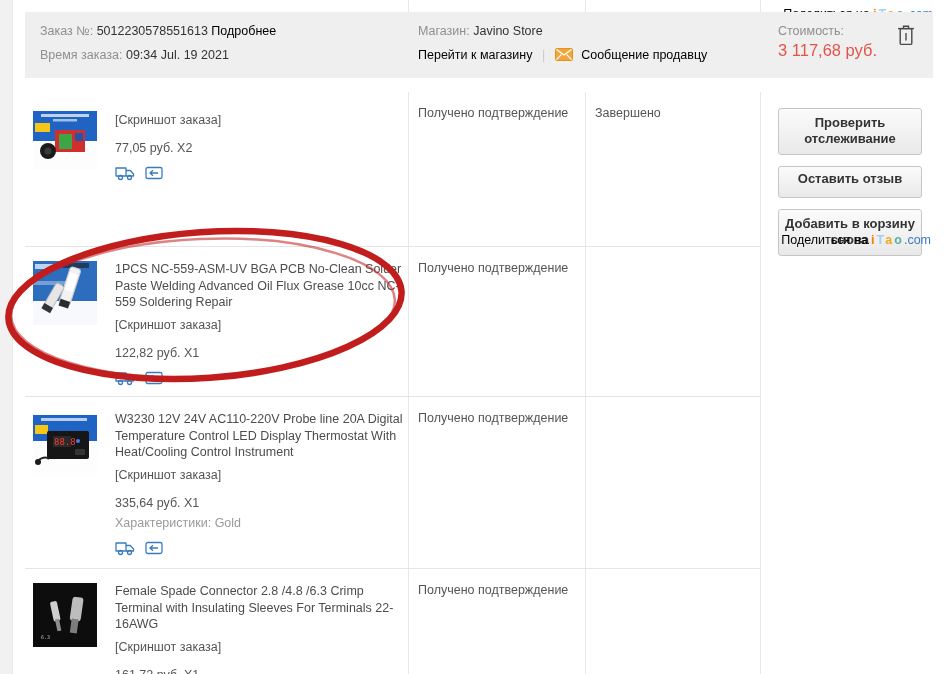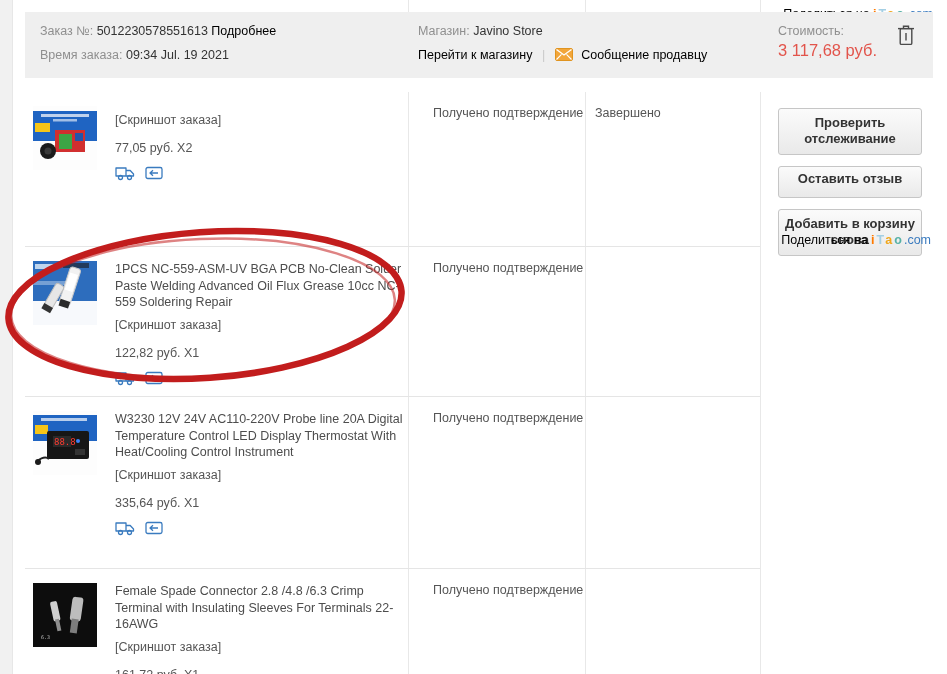--- a/index.html
+++ b/index.html
@@ -52,21 +52,21 @@
   .item-row.bordered { border-top: 1px solid #e5e5e5; }
   .product-cell { position: absolute; left: 8px; top: 14px; display: flex; width: 372px; }
   .thumb { width: 64px; height: 64px; flex: 0 0 64px; cursor: pointer; }
   .p-info { margin-left: 18px; width: 296px; }
   .p-title { color: #4d4d4d; line-height: 16.5px; cursor: pointer; }
   .p-screenshot { display: inline-block; margin-top: 7px; color: #555; cursor: pointer; text-align: right; }
   .p-price { margin-top: 14px; color: #555; }
   .p-attrs { margin-top: 6px; color: #9a9a9a; }
   .p-icons { margin-top: 10px; }
   .p-icons svg { margin-right: 7px; cursor: pointer; }
-  .status-1 { position: absolute; left: 393px; top: 14px; width: 160px; color: #555; margin-left: 15px; }
+  .status-1 { position: absolute; left: 393px; top: 14px; width: 160px; color: #555; }
   .status-2 { position: absolute; left: 570px; top: 14px; width: 158px; color: #555; }
 
   
   .actions { position: absolute; left: 753px; top: 16px; width: 146px; }
   .btn {
     display: block; width: 144px; margin-bottom: 11px; padding: 4px 6px 10px;
     background: linear-gradient(#fbfbfb, #e9e9e9);
     border: 1px solid #c6c6c6; border-radius: 3px;
     font-family: inherit; font-size: 13px; font-weight: bold; color: #333;
     text-align: center; line-height: 16px; cursor: pointer;
@@ -231,20 +231,24 @@
         <text x="21" y="34" font-size="9" fill="#ff3b30" font-family="monospace">88.8</text>
         <circle cx="45" cy="30" r="2" fill="#3b82f6"></circle>
         <rect x="42" y="38" width="10" height="6" fill="#333"></rect>
         <path d="M4 50 q8 -6 12 -2" stroke="#222" stroke-width="2" fill="none"></path>
         <circle cx="5" cy="51" r="3" fill="#1b1b1b"></circle>
       </svg>
       <div class="p-info">
         <div class="p-title">W3230 12V 24V AC110-220V Probe line 20A Digital Temperature Control LED Display Thermostat With Heat/Cooling Control Instrument</div>
         <span class="p-screenshot">[Скриншот заказа]</span>
         <div class="p-price">335,64 руб. X1</div>
+        <div class="p-attrs">
+          <span>Характеристики:</span>
+          <span>Gold</span>
+        </div>
         <div class="p-icons">
           <svg width="20" height="16" viewBox="0 0 20 16">
               <g fill="none" stroke="#3a7bbf" stroke-width="1.3" stroke-linejoin="round">
                 <path d="M1 3 h10 v8 H1 z"></path>
                 <path d="M11 5.5 h4.2 L18.5 9 v2 H11"></path>
                 <circle cx="5.5" cy="12.5" r="2"></circle>
                 <circle cx="14.5" cy="12.5" r="2"></circle>
               </g>
             </svg>
           <svg width="18" height="16" viewBox="0 0 18 16">

